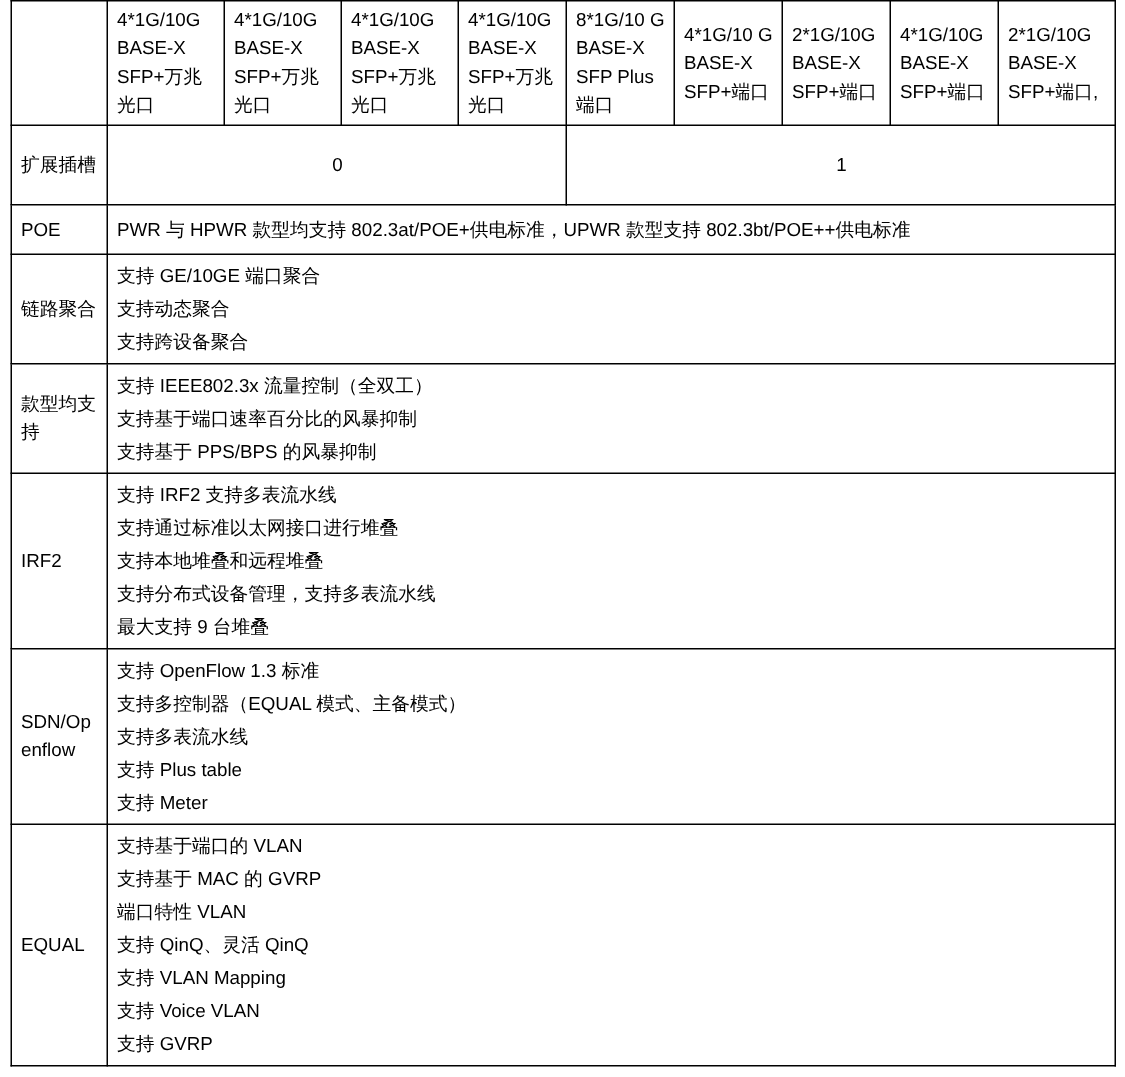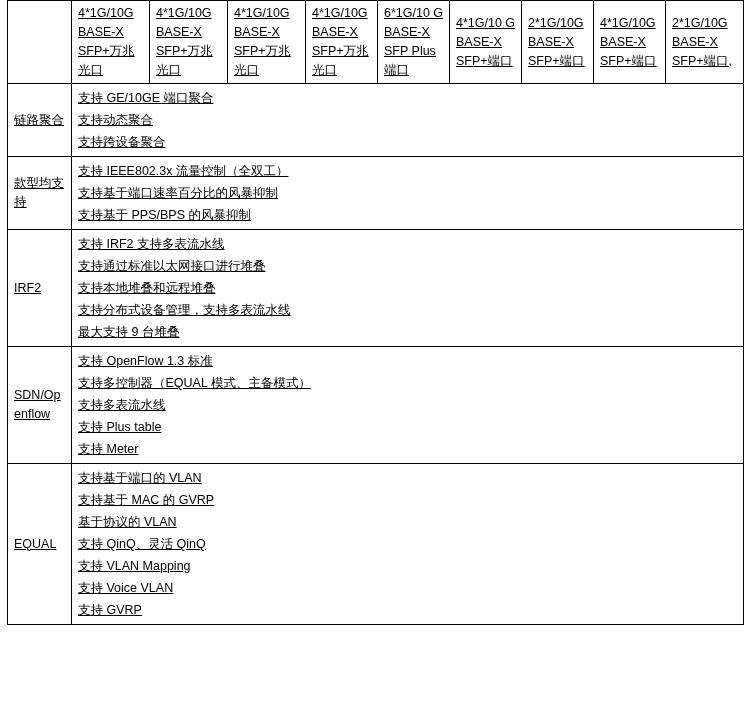--- a/index.html
+++ b/index.html
@@ -19,21 +19,20 @@
     height: 718px;
     position: relative;
     overflow: hidden;
   }
   table.spec {
     border-collapse: collapse;
     table-layout: fixed;
     width: 736px;
     margin-left: 7px;
     margin-top: 0px;
-    text-decoration: underline;
   }
   table.spec td {
     border: 1px solid #000000;
     vertical-align: middle;
     padding: 3px 5px 3px 6px;
     line-height: 19px;
     font-size: 12.5px;
     word-break: break-word;
   }
   
@@ -84,28 +83,37 @@
       <col style="width:78px">
     </colgroup>
 
     <tbody>
         <tr>
       <td class="blank-left"></td>
       <td class="portcell">4*1G/10G BASE-X SFP+万兆光口</td>
       <td class="portcell">4*1G/10G BASE-X SFP+万兆光口</td>
       <td class="portcell">4*1G/10G BASE-X SFP+万兆光口</td>
       <td class="portcell">4*1G/10G BASE-X SFP+万兆光口</td>
-      <td class="portcell">6*1G/10 G BASE-X SFP Plus 端口</td>
+      <td class="portcell">8*1G/10 G BASE-X SFP Plus 端口</td>
       <td class="portcell">4*1G/10 G BASE-X SFP+端口</td>
       <td class="portcell">2*1G/10G BASE-X SFP+端口</td>
       <td class="portcell">4*1G/10G BASE-X SFP+端口</td>
       <td class="portcell">2*1G/10G BASE-X SFP+端口,</td>
     </tr>
 
+    <tr>
+      <td class="label" style="height:46px">扩展插槽</td>
+      <td class="center" colspan="4">0</td>
+      <td class="center" colspan="5">1</td>
+    </tr>
 
+    <tr>
+      <td class="label" style="height:26px">POE</td>
+      <td class="content" colspan="9">PWR 与 HPWR 款型均支持 802.3at/POE+供电标准，UPWR 款型支持 802.3bt/POE++供电标准</td>
+    </tr>
 
     <tr>
       <td class="label">链路聚合</td>
       <td class="content" colspan="9">
         <div class="lines">
           <div>支持 GE/10GE 端口聚合</div>
           <div>支持动态聚合</div>
           <div>支持跨设备聚合</div>
         </div>
       </td>
@@ -147,21 +155,21 @@
         </div>
       </td>
     </tr>
 
     <tr>
       <td class="label">EQUAL</td>
       <td class="content" colspan="9">
         <div class="lines">
           <div>支持基于端口的 VLAN</div>
           <div>支持基于 MAC 的 GVRP</div>
-          <div>基于协议的 VLAN</div>
+          <div>端口特性 VLAN</div>
           <div>支持 QinQ、灵活 QinQ</div>
           <div>支持 VLAN Mapping</div>
           <div>支持 Voice VLAN</div>
           <div>支持 GVRP</div>
         </div>
       </td>
     </tr>
   </tbody>
     </table>
 </div>

